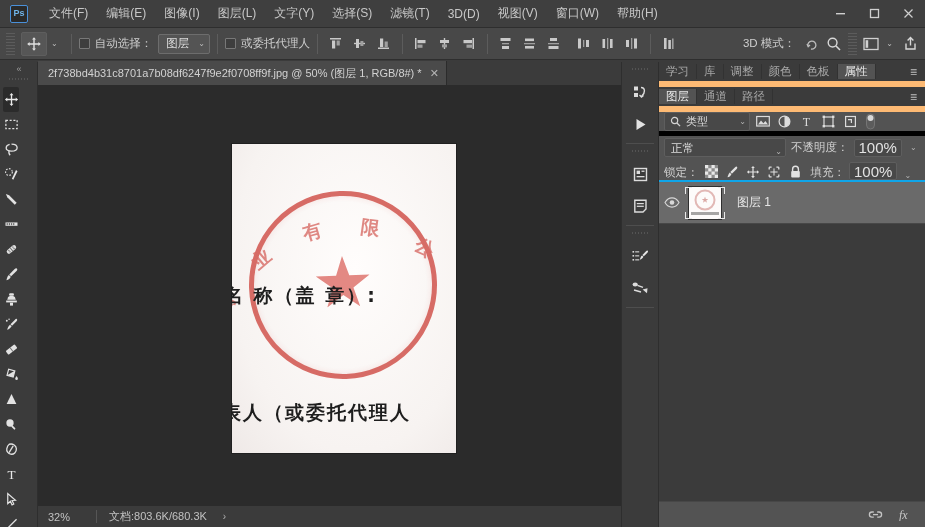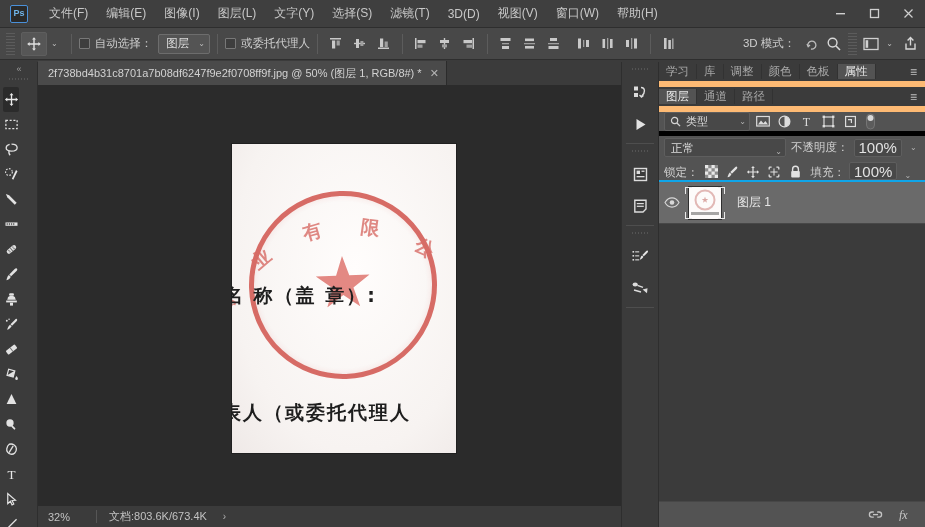--- a/index.html
+++ b/index.html
@@ -670,21 +670,21 @@
       </div>
 
       <div class="doc-line l1">名 称（盖 章）:</div>
       <div class="doc-line l2">表人（或委托代理人</div>
     </div>
   </div>
 
   <div class="statusbar">
     <div class="st-zoom">32%</div>
     <div class="st-sep"></div>
-    <div class="st-doc">文档:803.6K/673.4K</div>
+    <div class="st-doc">文档:803.6K/680.3K</div>
     <div class="st-arrow">›</div>
   </div>
 
   <div class="rail">
     <div class="rail-grip"></div>
     <div class="rail-btn">
       <svg width="17" height="17" viewBox="0 0 17 17">
         <rect x="2" y="2.5" width="4" height="4" fill="#dcdcdc"></rect>
         <rect x="2" y="9" width="4" height="4" fill="#dcdcdc"></rect>
         <path d="M9 3.5 C13.5 3.5 13.5 9 9.5 12.5" fill="none" stroke="#dcdcdc" stroke-width="1.4"></path>

